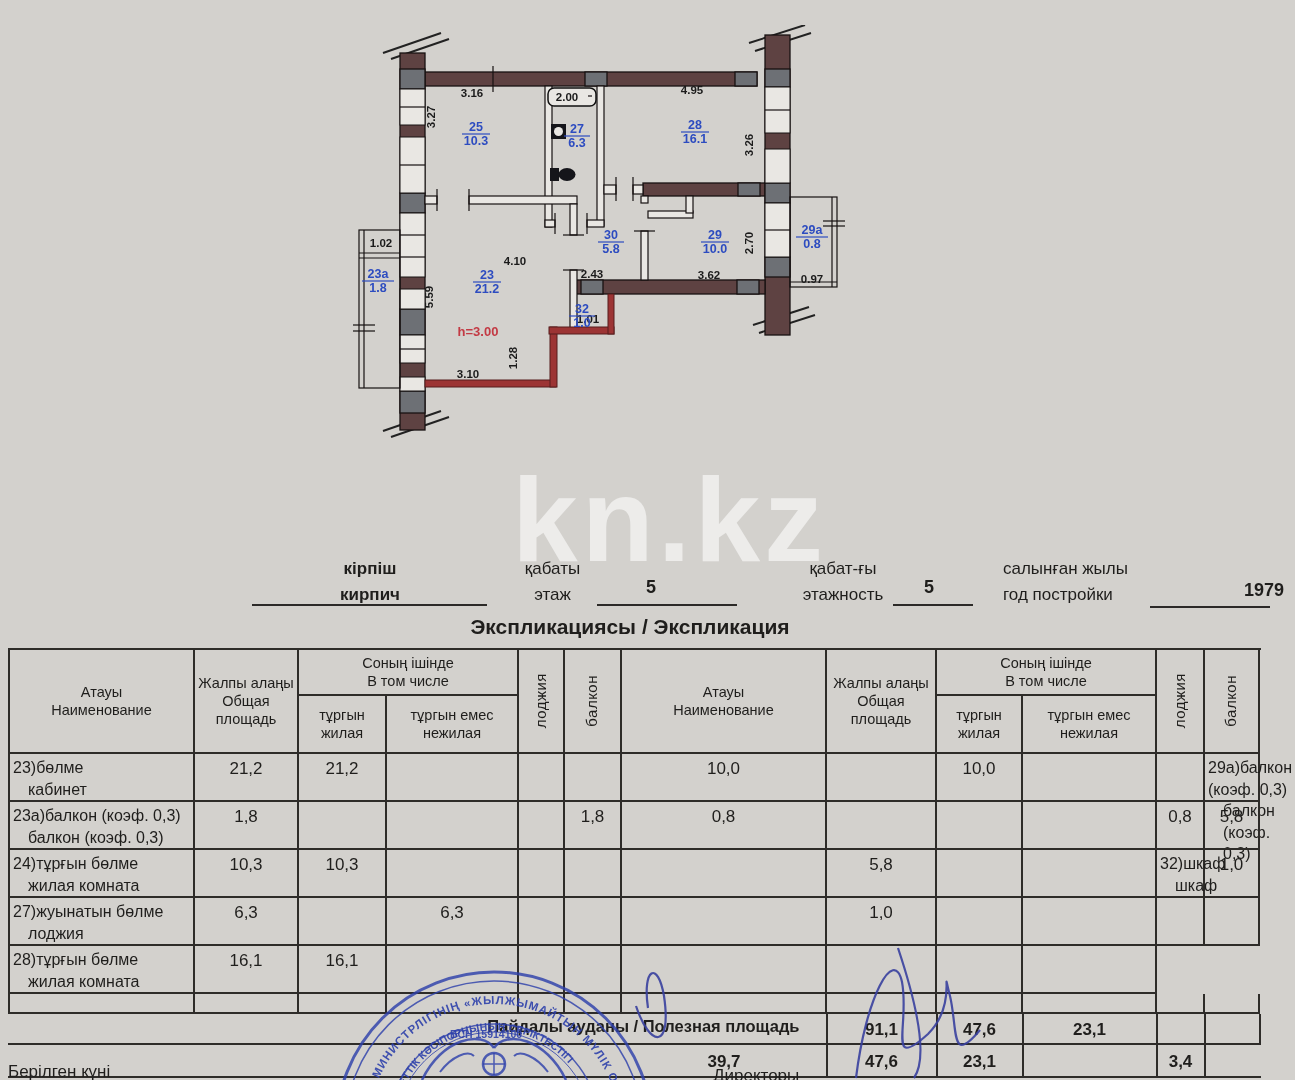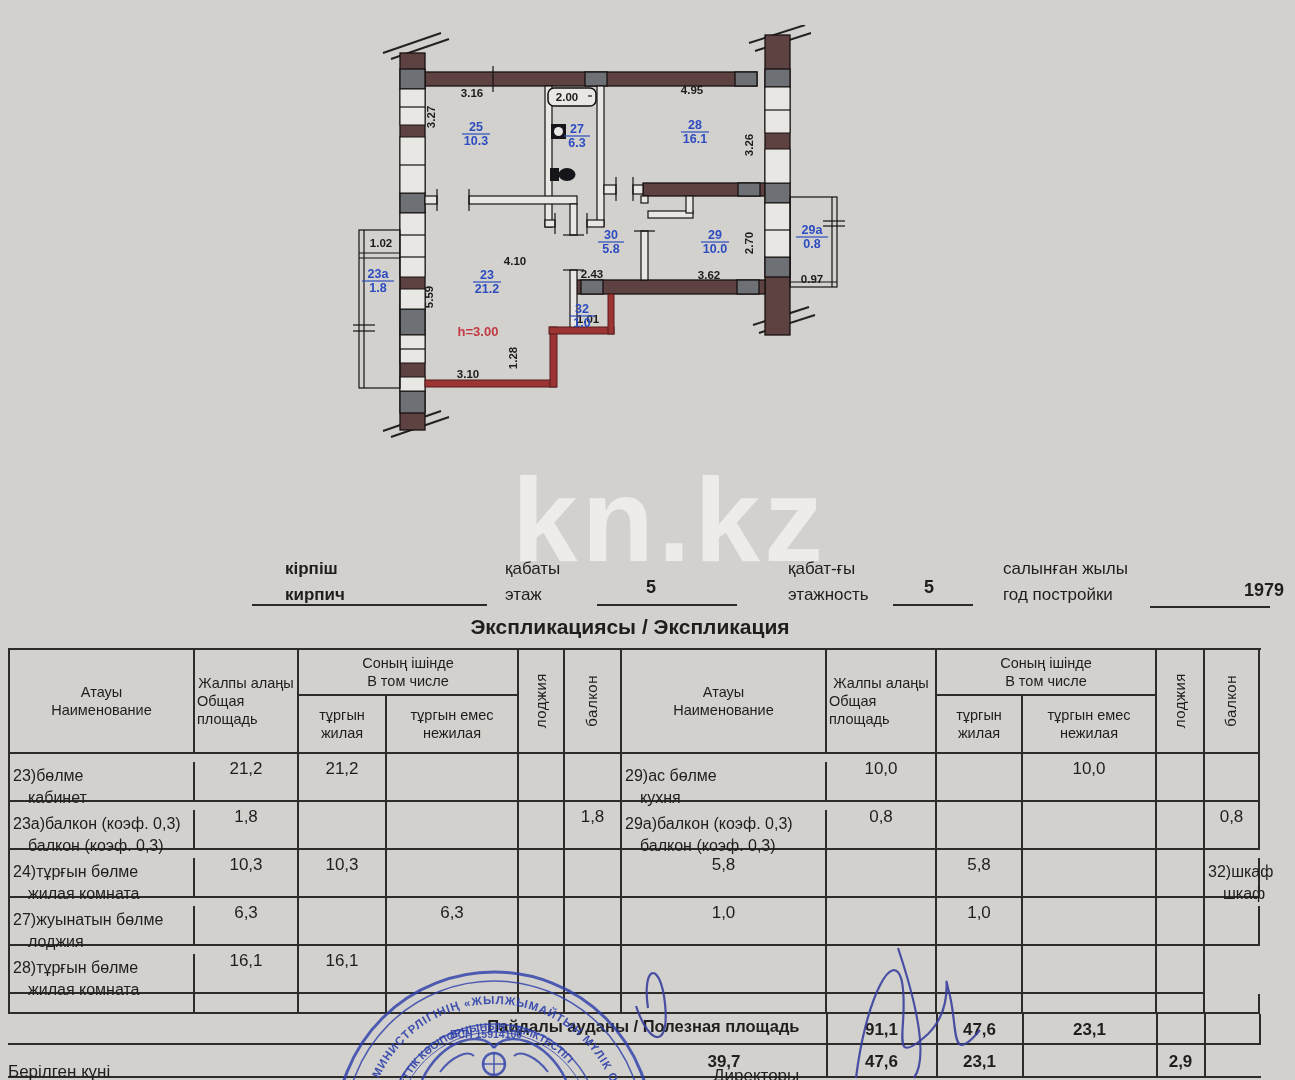--- a/index.html
+++ b/index.html
@@ -2,38 +2,38 @@
 <html><head>
 <meta charset="utf-8">
 <style>
   html,body{margin:0;padding:0;background:#a9a7a3;}
   .page{position:relative;width:1295px;height:1080px;background:#d3d1cd;overflow:hidden;
         font-family:"Liberation Sans",sans-serif;color:#1f1e1c;}
   .wm{position:absolute;left:512px;top:452px;font-size:118px;font-weight:bold;
       color:rgba(255,255,255,.58);letter-spacing:4px;z-index:1;}
   .abs{position:absolute;z-index:2;}
   .lbl2{font-size:17px;line-height:1.5;}
-  .ctr{text-align:left;}
+  .ctr{text-align:center;}
   .bld{font-weight:bold;}
   .uline{position:absolute;z-index:2;border-bottom:2px solid #2c2a28;}
   .val{position:absolute;z-index:2;font-size:18px;font-weight:bold;}
   .title{position:absolute;left:0;top:615px;width:1260px;text-align:center;
          font-size:21px;font-weight:bold;z-index:2;}
   
   .tbl{position:absolute;left:8px;top:648px;z-index:2;font-size:16px;}
   .halves{display:flex;border-top:2.5px solid #2e2c29;border-left:2.5px solid #2e2c29;}
   .half{display:grid;grid-template-rows:46px 58px repeat(5,48px);}
   .half.l{grid-template-columns:185px 104px 88px 132px 46px 57px;}
   .half.r{grid-template-columns:205px 110px 86px 134px 48px 55px;}
   .c{border-right:2px solid #2e2c29;border-bottom:2px solid #2e2c29;box-sizing:border-box;
      display:flex;align-items:center;justify-content:center;overflow:visible;}
-  .h{font-size:14.5px;text-align:left;flex-direction:column;line-height:1.25;padding:2px;}
+  .h{font-size:14.5px;text-align:center;flex-direction:column;line-height:1.25;padding:2px;}
   .rot span{writing-mode:vertical-rl;transform:rotate(180deg);font-size:15px;letter-spacing:.5px;}
   .nm{flex-direction:column;align-items:flex-start;justify-content:flex-start;
-      padding:3px 2px 0 3px;line-height:1.35;font-size:16px;margin-top:8px;}
+      padding:3px 2px 0 3px;line-height:1.35;font-size:16px;}
   .nm .i2{padding-left:15px;}
   .v{align-items:flex-start;padding-top:5px;font-size:17px;}
   .strip{display:flex;height:20px;border-left:2.5px solid #2e2c29;}
   .sg{display:grid;height:20px;}
   .sg.l{grid-template-columns:185px 104px 88px 132px 46px 57px;}
   .sg.r{grid-template-columns:205px 110px 86px 134px 48px 55px;}
   .sg .c{border-bottom:2px solid #2e2c29;}
   .trow{display:flex;}
   .trow .sp{width:614.5px;}
   .trow .rg{display:grid;grid-template-columns:205px 110px 86px 134px 48px 55px;}
@@ -368,24 +368,20 @@
           <span>тұргын емес</span>
             <span>нежилая</span>
           </div>
         <div class="c h rot" style="grid-row:1/3;grid-column:5;">
           <span>лоджия</span>
           </div>
         <div class="c h rot" style="grid-row:1/3;grid-column:6;">
           <span>балкон</span>
           </div>
 
-        <div class="c nm">
-            <span>29)ас бөлме</span>
-            <span class="i2">кухня</span>
-          </div>
         <div class="c v">10,0</div>
         <div class="c v"></div>
         <div class="c v">10,0</div>
         <div class="c v"></div>
         <div class="c v"></div>
 
         <div class="c nm">
             <span>29а)балкон (коэф. 0,3)</span>
             <span class="i2">балкон (коэф. 0,3)</span>
           </div>
@@ -455,21 +451,21 @@
         <div class="c tv"></div>
       </div>
     </div>
     <div class="trow t2">
       <div class="sp"></div>
       <div class="rg">
         <div class="c tv">39,7</div>
         <div class="c tv">47,6</div>
         <div class="c tv">23,1</div>
         <div class="c tv"></div>
-        <div class="c tv">2,9</div>
+        <div class="c tv">3,4</div>
       </div>
     </div>
   </div>
 
   <svg class="stamp" width="345" height="128" viewBox="0 0 345 128">
     <circle class="sc" cx="172" cy="178" r="158" stroke-width="3"></circle>
     <circle class="sc" cx="172" cy="178" r="149" stroke-width="1.5"></circle>
     <circle class="sc" cx="172" cy="178" r="106" stroke-width="1.5"></circle>
     <circle class="sc" cx="172" cy="178" r="98" stroke-width="1"></circle>
     <path id="arc1" d="M 46,178 A 126,126 0 0 1 298,178" fill="none"></path>

